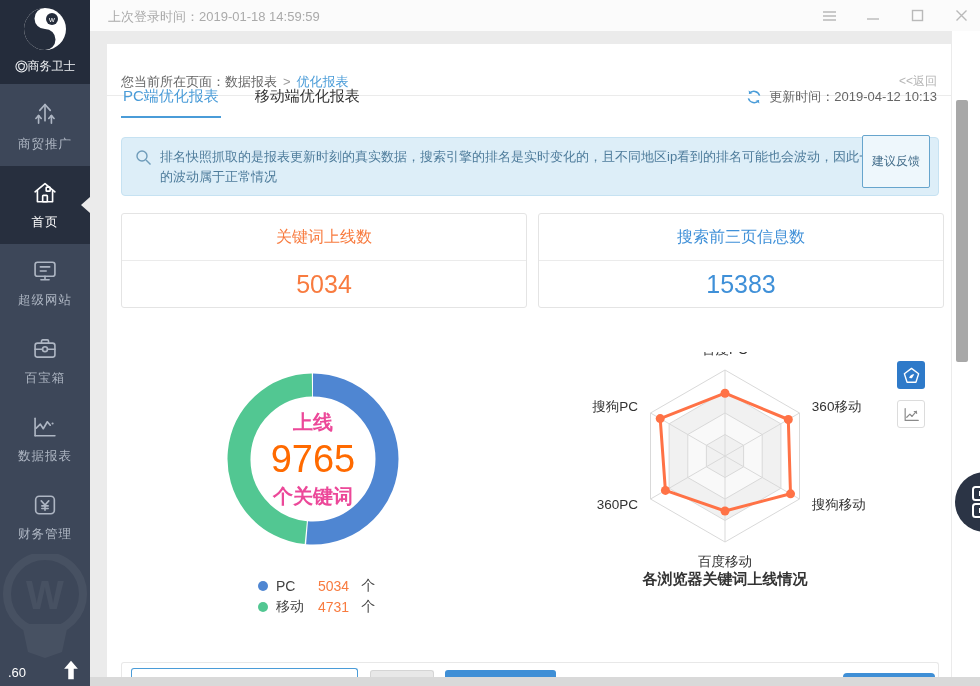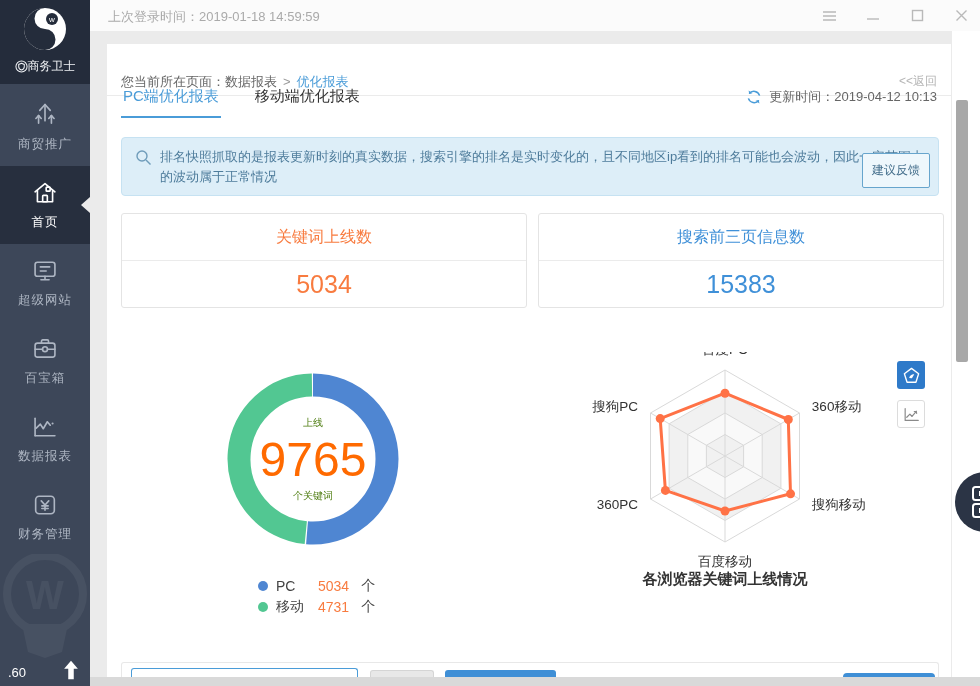--- a/index.html
+++ b/index.html
@@ -40,35 +40,35 @@
   .back-link { margin-left:auto; color:#b5b5b5; cursor:pointer; font-size:12px; }
 
   .tab-row { position:absolute; left:0; top:29px; width:844px; height:48px; display:flex; align-items:center; padding:0 14px; }
   .tab { font-size:15px; color:#333; margin-right:32px; padding:10px 2px 10px; cursor:pointer; border-bottom:2px solid transparent; }
   .tab.active { color:#4a9cd8; border-bottom:2px solid #4a9cd8; }
   .update-wrap { margin-left:auto; display:flex; align-items:center; gap:7px; font-size:13px; color:#666; }
 
   .banner { position:absolute; left:14px; top:93px; width:818px; height:59px; background:#ddeef8; border:1px solid #c6e2f2; border-radius:4px; padding:9px 10px 6px 38px; font-size:13px; line-height:20px; color:#4e7c9b; }
   .banner-search-icon { position:absolute; left:13px; top:11px; }
   .banner-text { width:770px; }
-  .banner-btn { position:absolute; right:8px; bottom:7px; background:#eef7fc; border:1px solid #67a5cd; color:#456f8c; font-size:12px; padding:8px 9px; cursor:pointer; border-radius:2px;font-family:Liberation Mono, monospace; }
+  .banner-btn { position:absolute; right:8px; bottom:7px; background:#eef7fc; border:1px solid #67a5cd; color:#456f8c; font-size:12px; padding:17px 9px; cursor:pointer; border-radius:2px;font-family:Liberation Mono, monospace; }
 
   .stat-card { position:absolute; top:169px; height:95px; background:#fff; border:1px solid #e4e4e4; border-radius:3px; }
   .stat-card .stat-title { height:47px; border-bottom:1px solid #ebebeb; display:flex; align-items:center; justify-content:center; font-size:16px; }
   .stat-card .stat-value { height:46px; display:flex; align-items:center; justify-content:center; font-size:25px; }
   .card-orange .stat-title, .card-orange .stat-value { color:#f87b3f; }
   .card-blue .stat-title, .card-blue .stat-value { color:#3f90d8; }
   .stat-card.c1 { left:14px;  width:406px; }
   .stat-card.c2 { left:431px; width:406px; }
 
   
   .donut-wrap { position:absolute; left:118px; top:327px; width:176px; height:176px; }
   .donut-center { position:absolute; inset:0; display:flex; flex-direction:column; align-items:center; justify-content:center; gap:2px; pointer-events:none; }
-  .donut-center .dc-top, .donut-center .dc-bottom { font-size:10px; color:#4d7c0f; }
-  .donut-center .dc-value { font-size:48px; color:#ff6a00; }
+  .donut-center .dc-top, .donut-center .dc-bottom { font-size:20px; color:#ec4899;font-weight:bold; }
+  .donut-center .dc-value { font-size:38px; color:#ff6a00; }
   .donut-legend { position:absolute; left:151px; top:531px; font-size:14px; color:#444; }
   .legend-row { display:flex; align-items:center; height:21px; gap:8px; }
   .legend-dot { width:10px; height:10px; border-radius:50%; }
   .legend-name { width:34px; }
   .legend-val { color:#f87b3f; margin-right:4px; }
 
   
   .radar-wrap { position:absolute; left:453px; top:308px; width:330px; height:218px; }
   .radar-caption { position:absolute; left:453px; top:526px; width:330px; text-align:center; font-size:15px; font-weight:bold; color:#333; }
 

